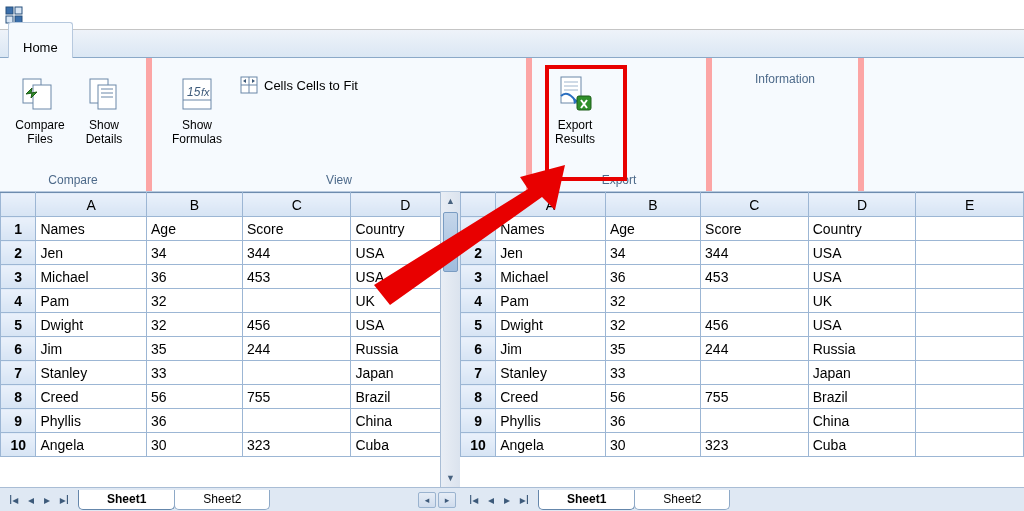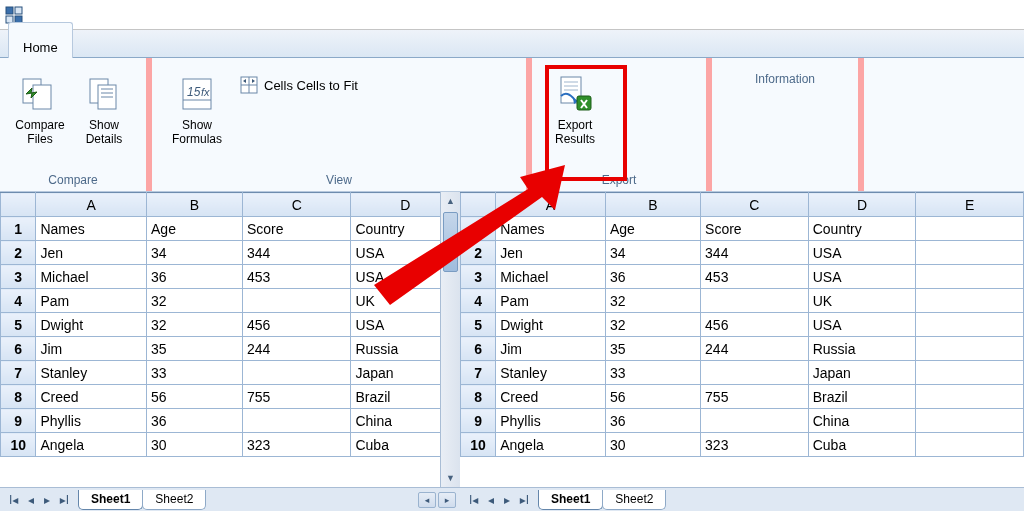--- a/index.html
+++ b/index.html
@@ -31,21 +31,21 @@
   table.grid thead th { background: linear-gradient(#eaf1fb, #d6e4f4); text-align: center; font-weight: normal; border-top: 1px solid #6e8cae; }
   table.grid tbody th.rowhdr { background: linear-gradient(#eaf1fb, #d6e4f4); text-align: center; font-weight: bold; width: 34px; }
   td.diff { background: #0f8a22; color: #fff; font-weight: bold; }
   .scrolly { position: absolute; right: 0; top: 0; bottom: 0; width: 20px; background: linear-gradient(to right,#e9eef5,#dbe3ee); border-left: 1px solid #a9bdd5; }
   .scrolly .thumb { position: absolute; left: 2px; right: 2px; top: 20px; height: 60px; background: linear-gradient(#c5d6ea,#9fbcdd); border: 1px solid #7a9cc2; border-radius: 2px; }
   .scrolly .btn { position: absolute; left: 0; right: 0; height: 18px; display: flex; align-items: center; justify-content: center; font-size: 9px; color: #48627f; }
   .scrolly .up { top: 0; } .scrolly .dn { bottom: 0; }
   .sheet-tabs { height: 24px; background: #dfe8f3; border-top: 1px solid #a9bdd5; display: flex; align-items: center; font-size: 12px; }
   .sheet-tabs .nav { width: 78px; display: flex; align-items: center; justify-content: space-around; padding: 0 4px; color: #3d5a7a; }
   .sheet-tabs .nav span { cursor: pointer; }
-  .sheet-tabs .stab { padding: 2px 12px 3px; border: 1px solid #8ea9c7; border-top: none; background: #fff; margin-right: -1px; border-radius: 0 0 5px 5px; cursor: pointer; text-align: right; }
+  .sheet-tabs .stab { padding: 2px 28px 3px; border: 1px solid #8ea9c7; border-top: none; background: #fff; margin-right: -1px; border-radius: 0 0 5px 5px; cursor: pointer; text-align: right; }
   .sheet-tabs .stab.active { font-weight: bold; background: #fff; border-color: #6486ab; }
   .sheet-tabs .hscroll { flex: 1; display: flex; align-items: center; justify-content: flex-end; padding-right: 4px; gap: 2px; }
   .sheet-tabs .hscroll .hbtn { width: 18px; height: 16px; background: linear-gradient(#e6edf6,#cfdced); border: 1px solid #9ab3cf; border-radius: 2px; display: flex; align-items: center; justify-content: center; font-size: 9px; color: #3d5a7a; cursor: pointer; }
   svg { display: block; }
 </style>
 </head>
 <body>
 
 <div class="titlebar">
   <span class="app-icon">

